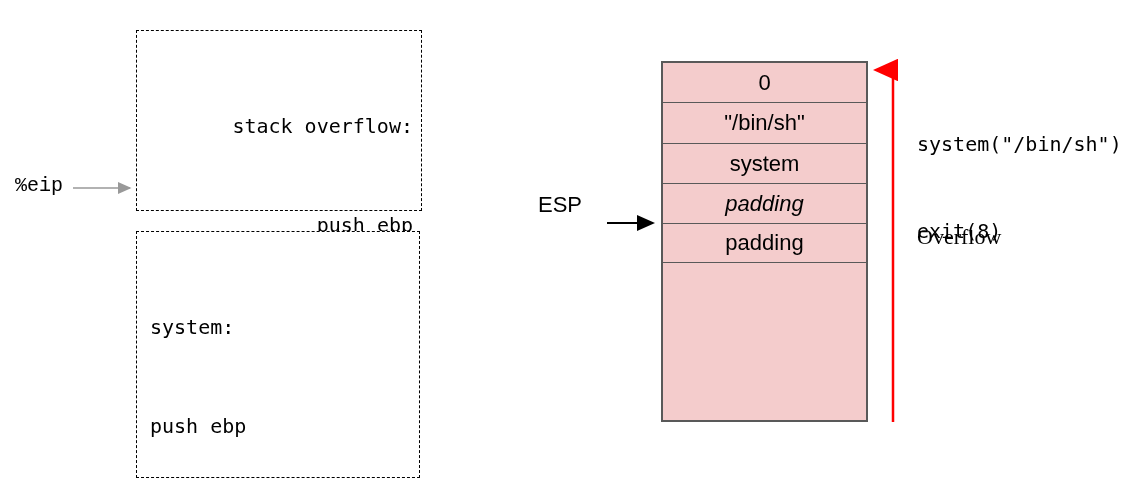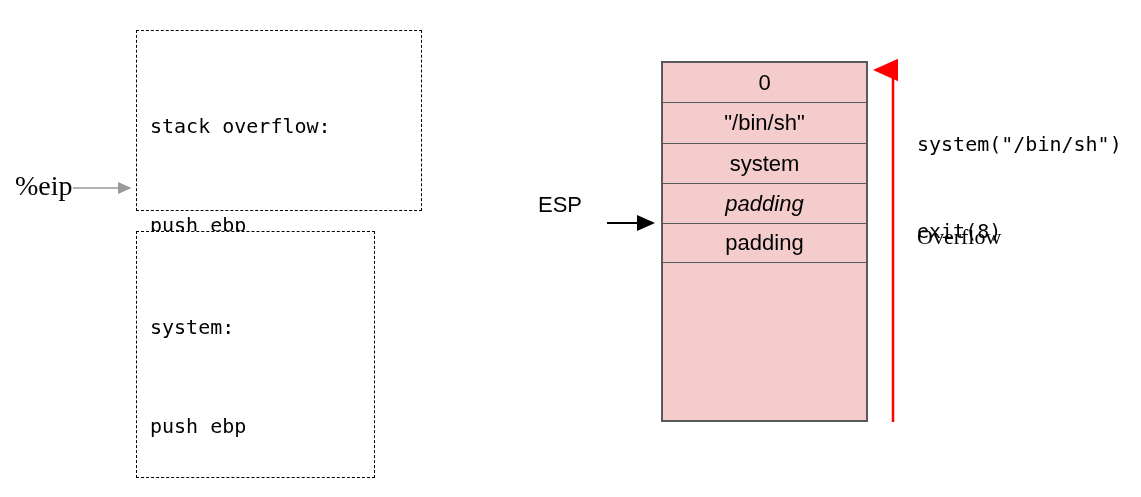--- a/index.html
+++ b/index.html
@@ -23,28 +23,28 @@
     position: absolute;
     border: 1px dashed #000000;
     box-sizing: border-box;
     padding: 13px 8px 0 13px;
     font-family: "DejaVu Sans Mono", monospace;
     font-size: 20px;
     line-height: 33px;
     white-space: pre;
     background: #ffffff;
   }
-  .box1 { left: 136px; top: 30px;  width: 286px; height: 181px; }
-  .box2 { left: 136px; top: 231px; width: 239px; height: 247px; }
+  .box1 { left: 136px; top: 30px;  width: 286px; height: 181px; text-align: right; }
+  .box2 { left: 136px; top: 231px; width: 284px; height: 247px; }
   .code-line { height: 33px; }
 
   .mono-label {
     position: absolute;
-    font-family: Liberation Serif, serif;
-    font-size: 28px;
+    font-family: Liberation Mono, monospace;
+    font-size: 20px;
     line-height: 20px;
     white-space: pre;
   }
   .eip-label { left: 15px; top: 176px; }
 
   .sans-label {
     position: absolute;
     font-family: "Liberation Sans", sans-serif;
     font-size: 22px;
     line-height: 22px;

